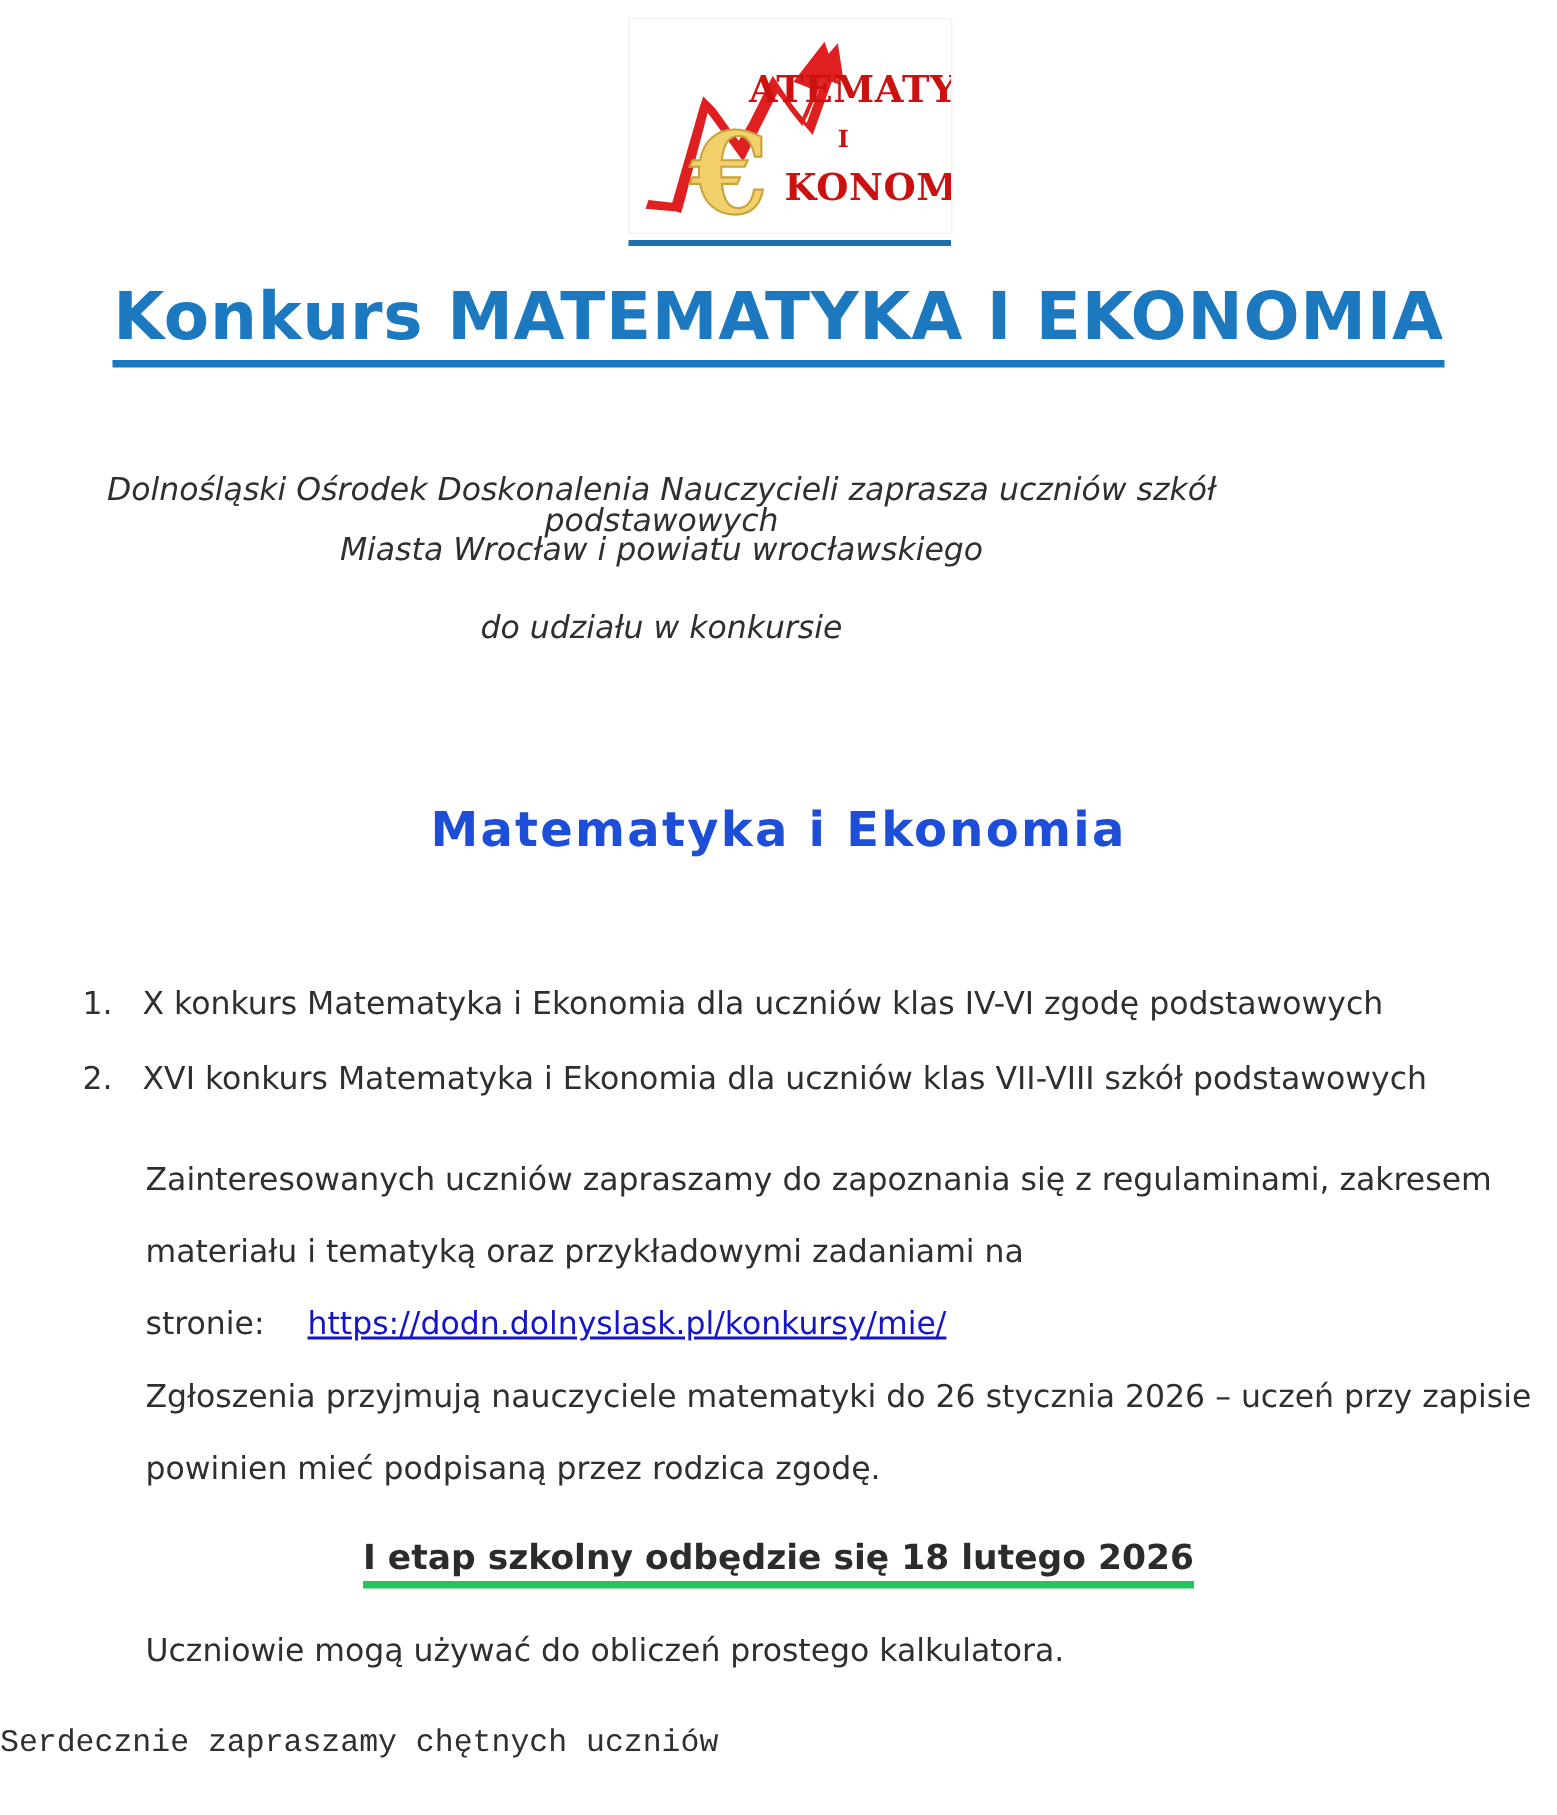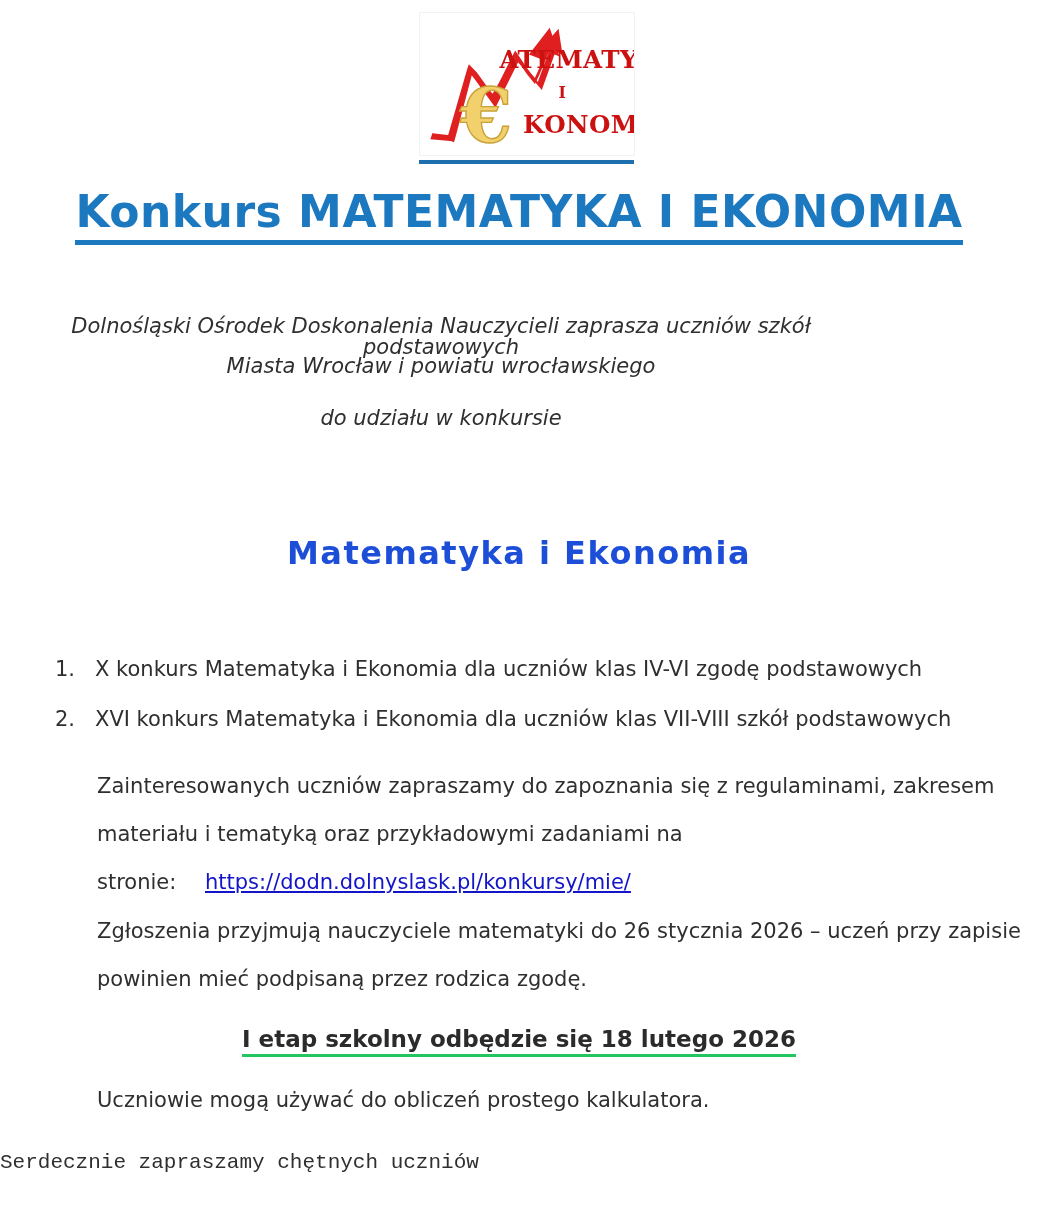--- a/index.html
+++ b/index.html
@@ -156,21 +156,21 @@
     top: 1026px;
     width: 1038px;
     text-align: center;
     font-family: "DejaVu Sans", sans-serif;
     font-weight: 700;
     font-size: 23px;
     color: #2b2b2b;
   }
   .stage-heading .tt {
     display: inline-block;
-    border-bottom: 3px solid #22c55e;
+    border-bottom: 5px solid #22c55e;
     padding-bottom: 2px;
   }
 
   .p-calc { top: 1090px; }
 
   .p-closing {
     position: absolute;
     left: 0;
     top: 1151px;
     width: 1005px;

